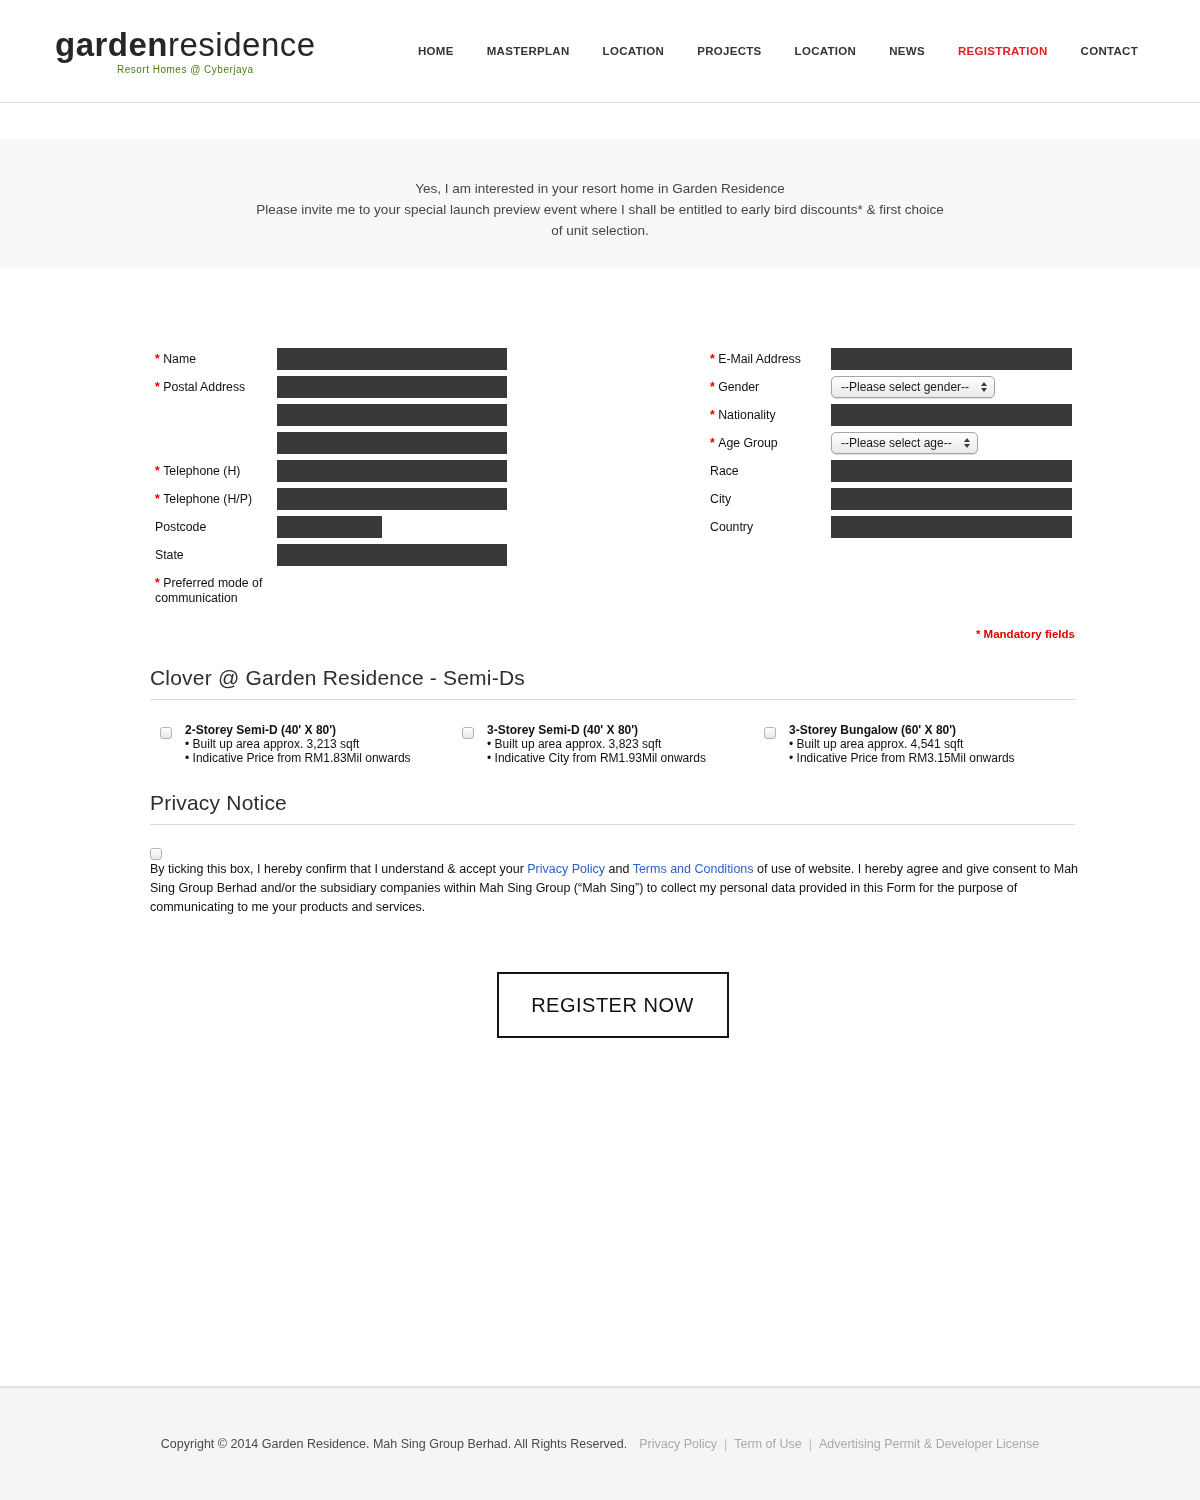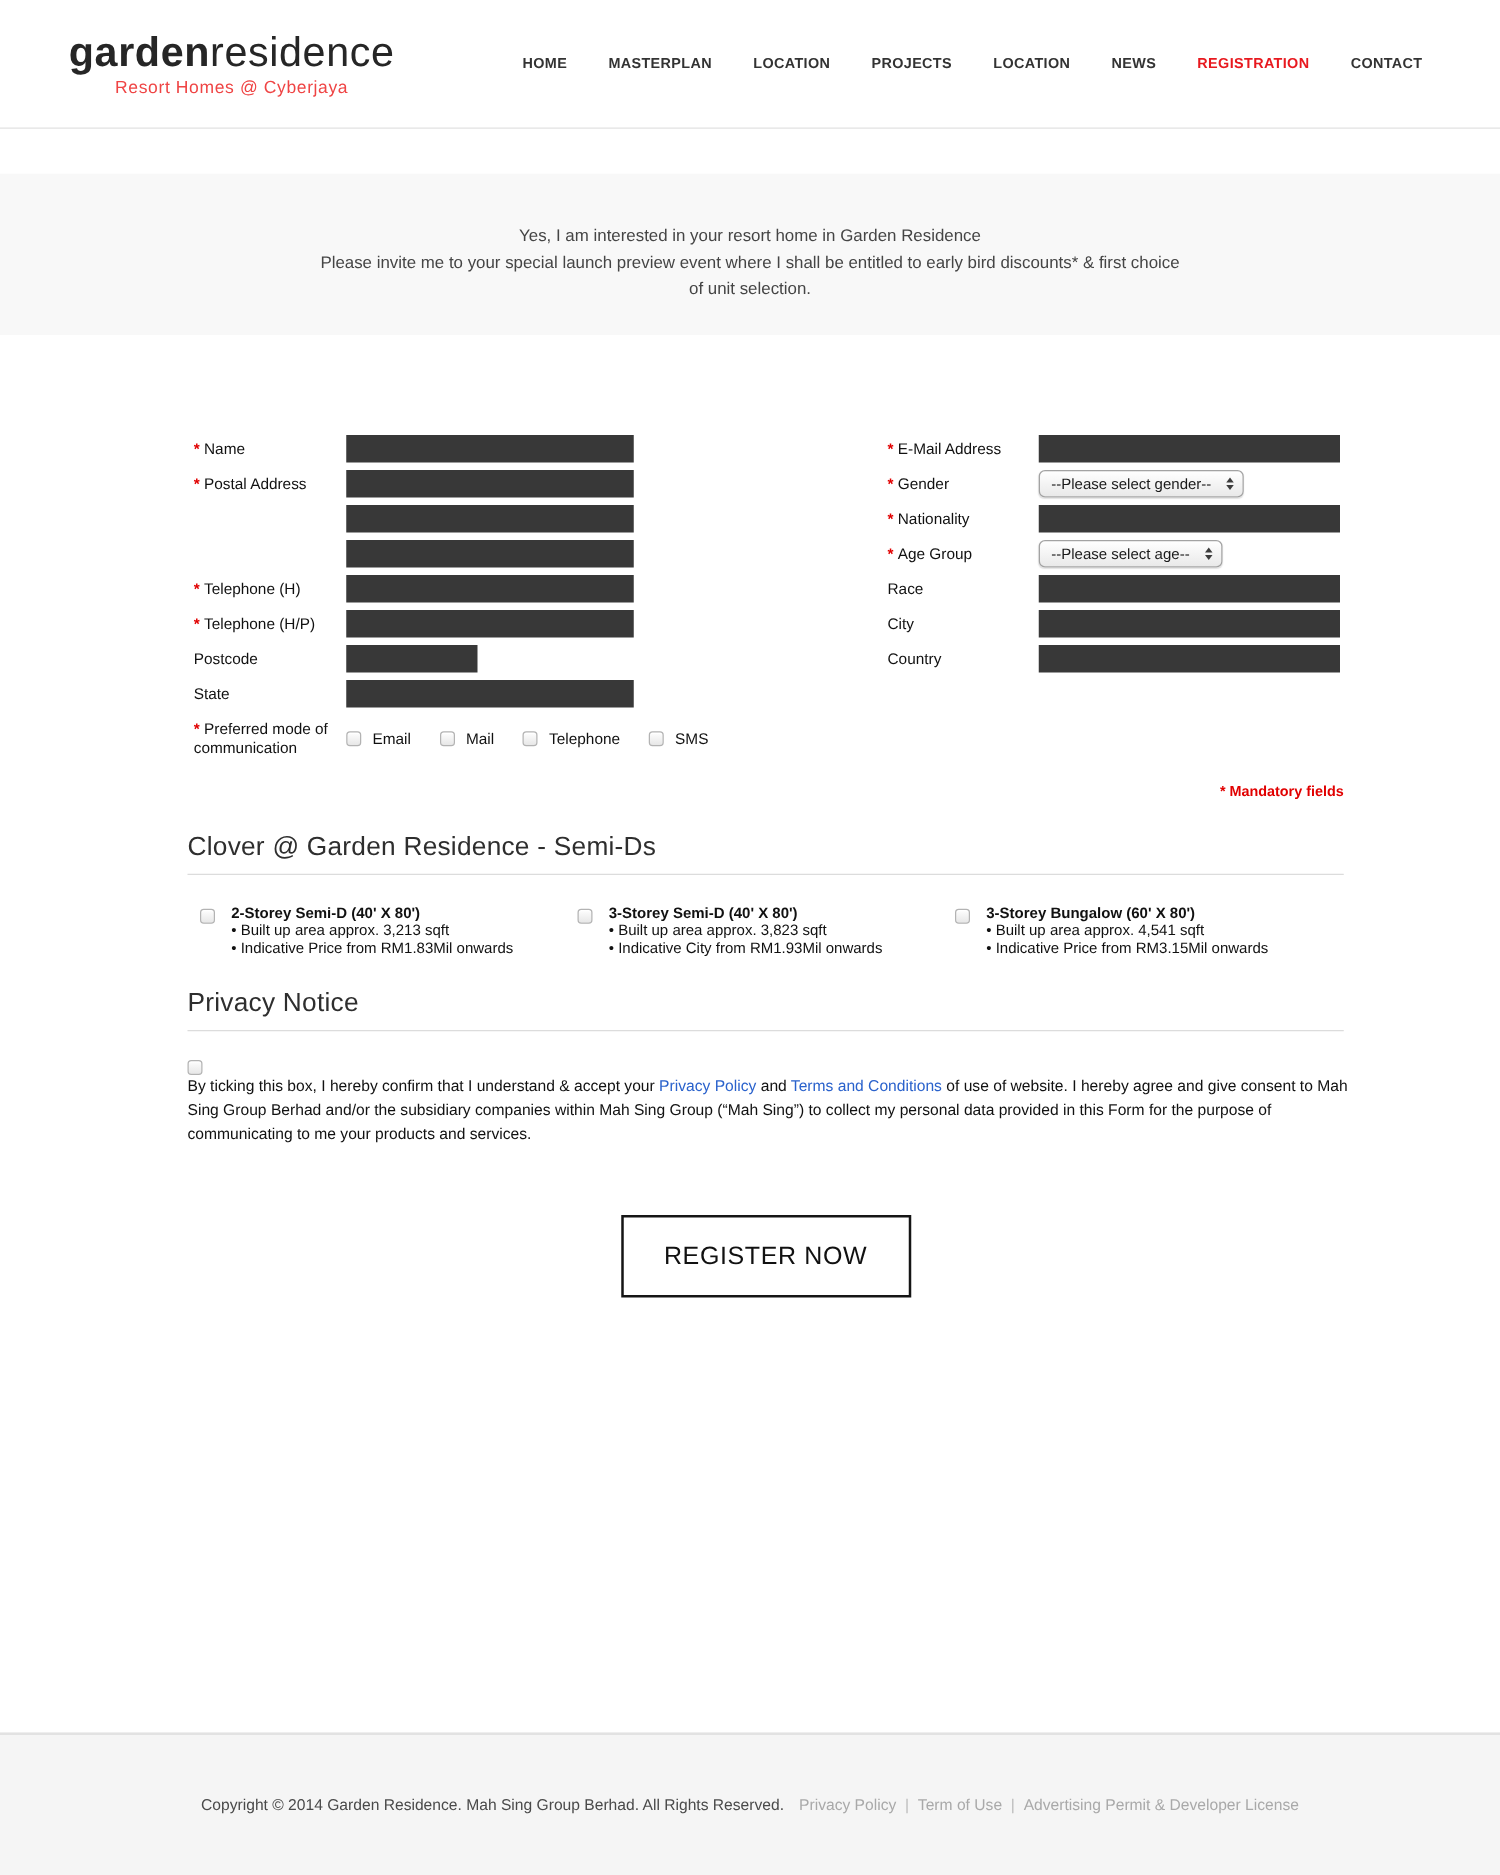--- a/index.html
+++ b/index.html
@@ -5,21 +5,21 @@
   * { margin:0; padding:0; box-sizing:border-box; }
   body { width:1200px; background:#fff; font-family:"Liberation Sans", sans-serif; color:#222; }
   .page { width:1200px; height:1500px; display:flex; flex-direction:column; overflow:hidden;gap:36px; }
 
   
   header { height:103px; background:#fff; border-bottom:1px solid #e2e2e2;
            display:flex; align-items:center; justify-content:space-between; padding:0 62px 0 55px; }
   .logo-text { font-size:33px; letter-spacing:.5px; color:#262626; line-height:1; }
   .logo-bold { font-weight:bold; }
   .logo-light { font-weight:normal; }
-  .logo-tagline { font-size:14px; color:#ef4444; text-align:center; margin-top:3px; letter-spacing:.5px; }
+  .logo-tagline { font-size:10px; color:#4d7c0f; text-align:center; margin-top:3px; letter-spacing:.5px; }
   nav { display:flex; gap:33px; align-items:center; }
   .nav-item { font-size:11.5px; font-weight:bold; color:#333; letter-spacing:.3px; cursor:pointer; }
   .nav-item.active { color:#e8191f; }
 
   
   .hero { background:#f8f8f8; padding:40px 0 26px; text-align:center; }
   .hero-title-row { display:flex; align-items:center; justify-content:center; gap:18px; margin-bottom:16px; }
   .hero-title-row h1 { font-size:24px; font-weight:bold; color:#1f1f1f; letter-spacing:.5px; }
   .rule { width:62px; height:2px; background:#9a9a9a; display:inline-block; }
   .intro { font-size:13.5px; color:#454545; line-height:1.55; max-width:690px; margin:0 auto; }
@@ -136,30 +136,20 @@
           <div class="form-row">
             <label class="field-label"><span>Postcode</span></label>
             <div class="dark-input short"></div>
           </div>
           <div class="form-row">
             <label class="field-label"><span>State</span></label>
             <div class="dark-input"></div>
           </div>
           <div class="form-row">
             <label class="field-label"><span class="req">* </span><span>Preferred mode of communication</span></label>
-            <div class="cb-group">
-              <span class="cb"></span>
-              <span class="cb-label">Email</span>
-              <span class="cb"></span>
-              <span class="cb-label">Mail</span>
-              <span class="cb"></span>
-              <span class="cb-label">Telephone</span>
-              <span class="cb"></span>
-              <span class="cb-label">SMS</span>
-            </div>
           </div>
         </div>
       <div class="col right" id="col-right">
           <div class="form-row">
             <label class="field-label"><span class="req">* </span><span>E-Mail Address</span></label>
             <div class="dark-input"></div>
           </div>
           <div class="form-row">
             <label class="field-label"><span class="req">* </span><span>Gender</span></label>
             <span class="fake-select">

